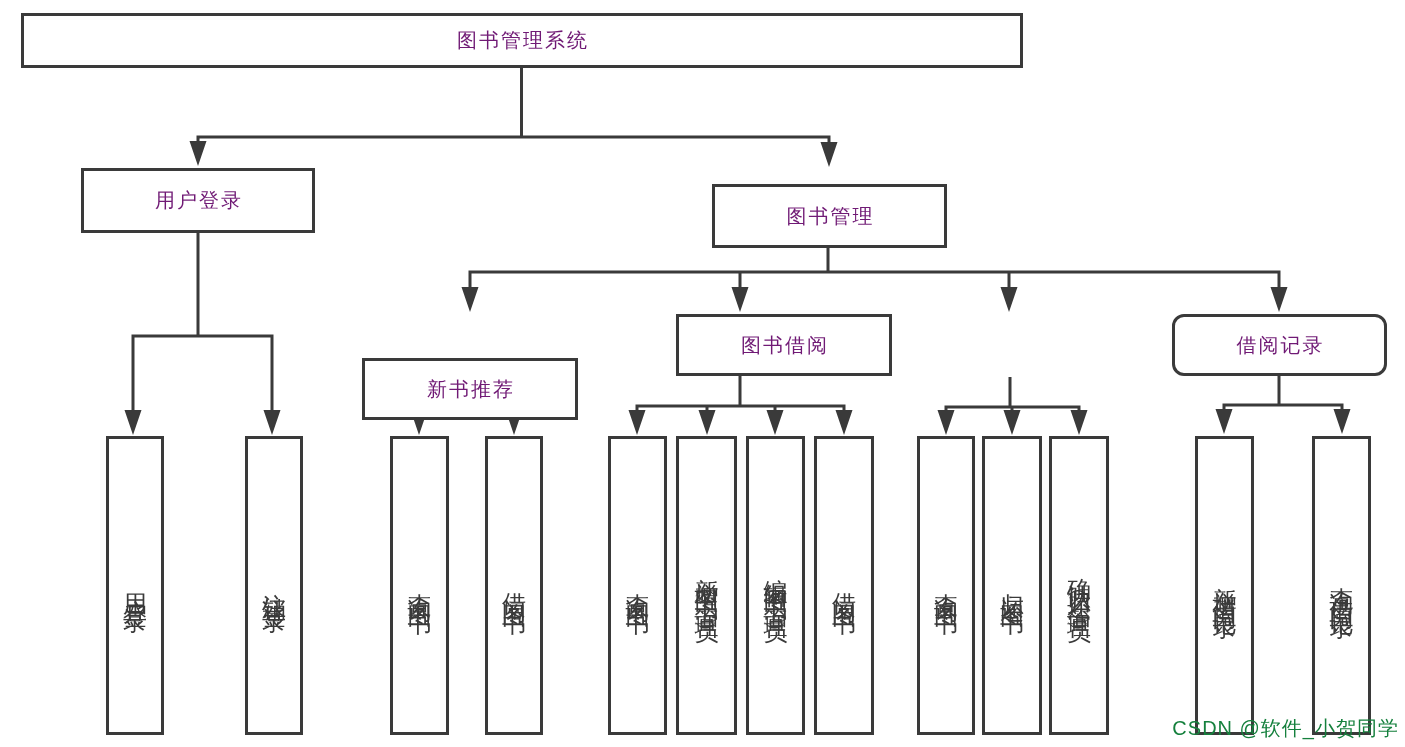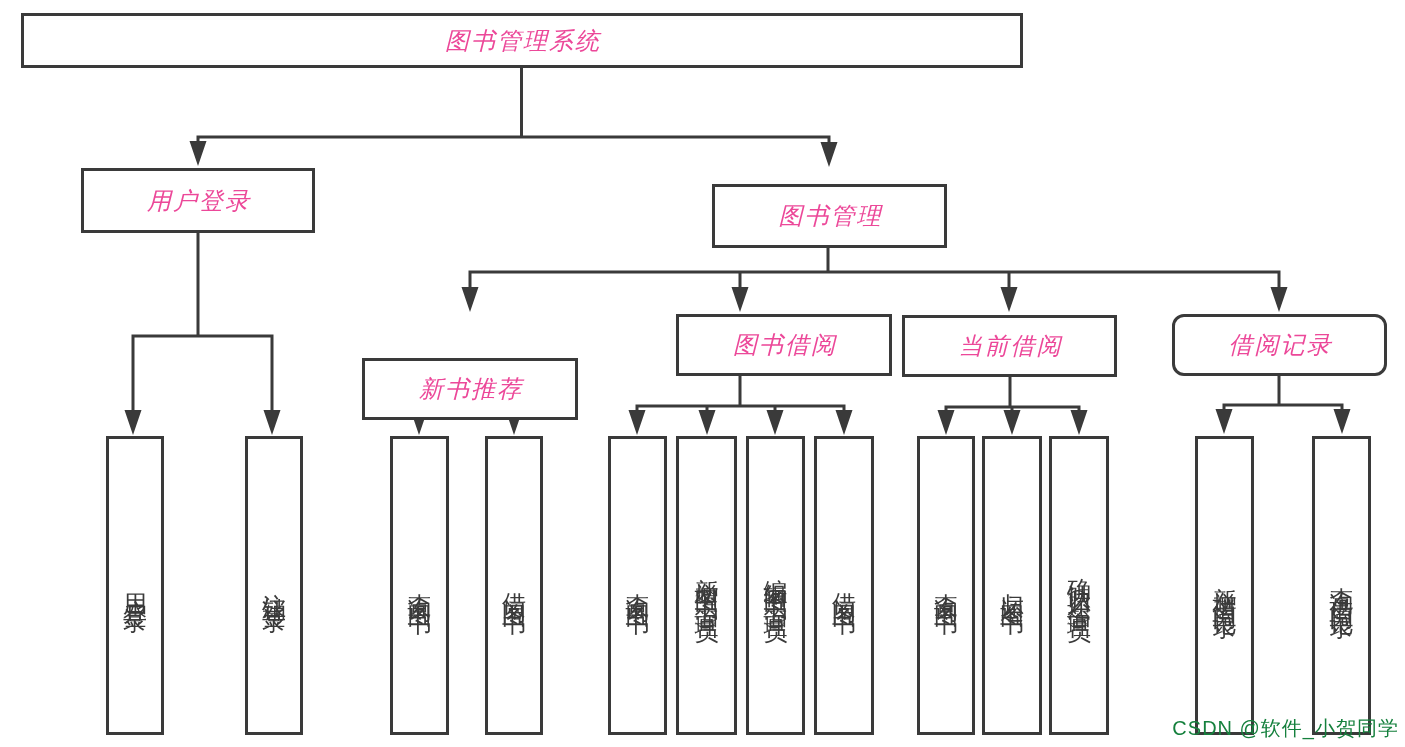--- a/index.html
+++ b/index.html
@@ -22,26 +22,25 @@
     position: absolute;
     box-sizing: border-box;
     border: 3px solid #3a3a3a;
     background: #ffffff;
     display: flex;
     align-items: center;
     justify-content: center;
     z-index: 2;
   }
   .box.h span {
-    font-size: 24px;
+    font-size: 20px;
     letter-spacing: 2px;
     text-indent: 2px;
     white-space: nowrap;
-    color: #ec4899;
-    font-style: italic;
+    color: #701a75;
   }
   .box.leaf { top: 436px; height: 299px; }
   .box.leaf span {
     writing-mode: vertical-rl;
     text-orientation: mixed;
     font-size: 24px;
     letter-spacing: 6px;
     line-height: 1;
     color: #3a3a3a;
     white-space: nowrap;
@@ -106,23 +105,20 @@
   <div class="box h" style="left:712px; top:184px; width:235px; height:64px;">
     <span>图书管理</span>
   </div>
 
   <div class="box h" style="left:362px; top:314px; width:216px; height:62px;margin-top:44px;">
     <span>新书推荐</span>
   </div>
   <div class="box h" style="left:632px; top:314px; width:216px; height:62px;margin-left:44px;">
     <span>图书借阅</span>
   </div>
-  <div class="box h" style="left:902px; top:315px; width:215px; height:62px;">
-    <span>当前借阅</span>
-  </div>
   <div class="box h" style="left:1172px; top:314px; width:215px; height:62px;border-radius:12px;">
     <span>借阅记录</span>
   </div>
 
   <div class="box leaf" style="left:106px; width:58px;">
     <span>用户登录</span>
   </div>
   <div class="box leaf" style="left:245px; width:58px;">
     <span>注销登录</span>
   </div>

